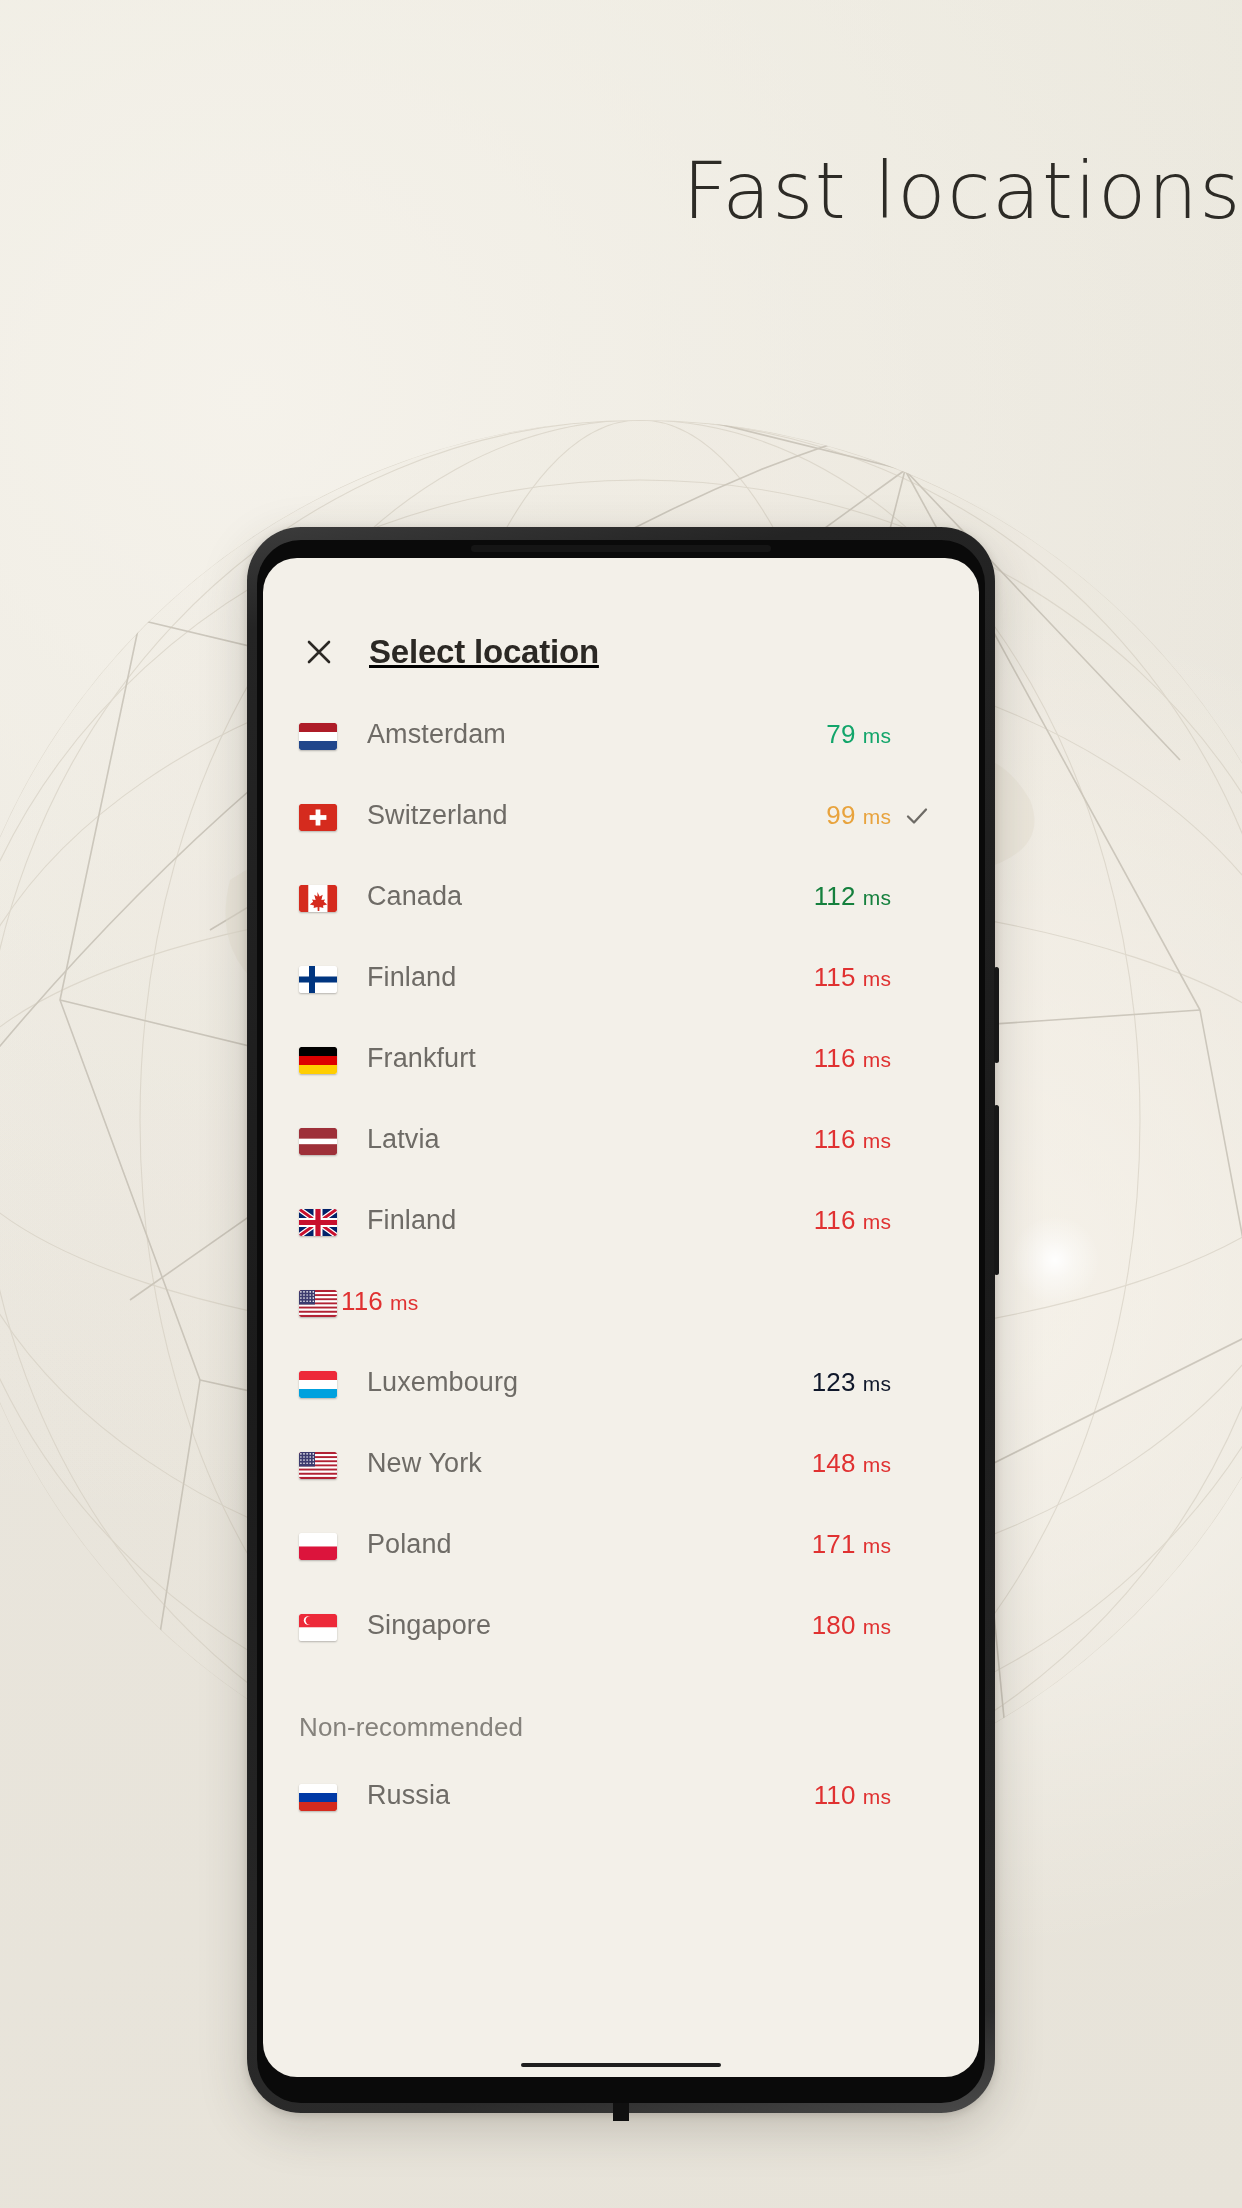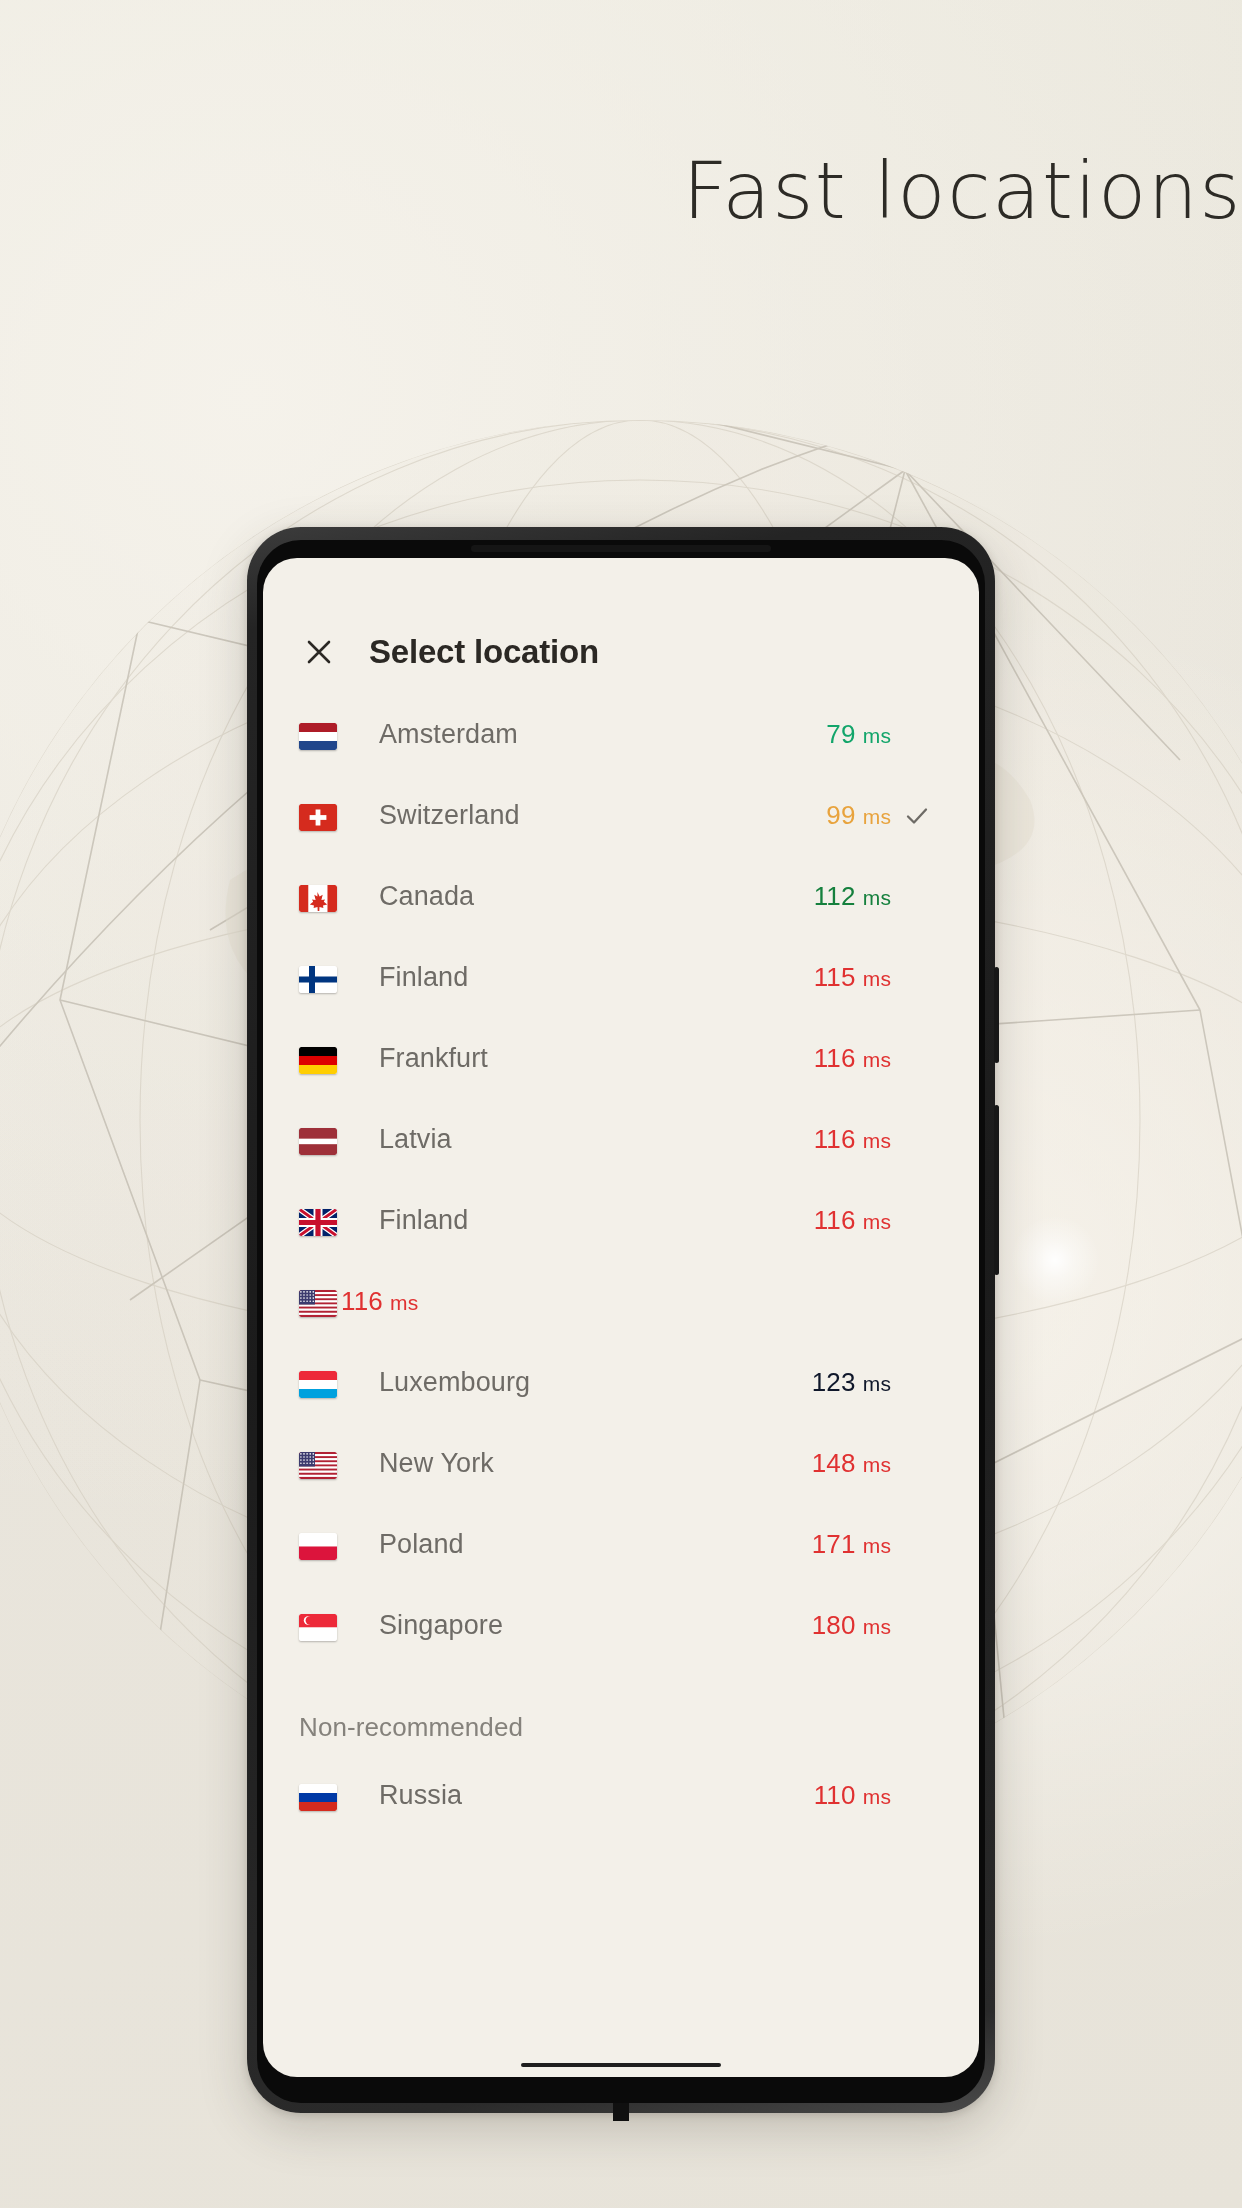--- a/index.html
+++ b/index.html
@@ -110,20 +110,21 @@
     transform:translateX(-50%);
     width:16px; height:18px;
     background:#101010;
   }
 
   
   .app-header {
     display:flex;
     align-items:center;
     padding:74px 0 0 36px;
+    text-decoration:underline;
   }
   .close-icon {
     width:40px; height:40px;
     display:flex; align-items:center; justify-content:center;
     flex:0 0 auto;
     cursor:pointer;
   }
   .close-icon svg { display:block; }
   .header-title {
     margin-left:30px;
@@ -153,21 +154,21 @@
   .flag-img {
     display:inline-block;
     width:38px; height:27px;
     border-radius:2px;
     position:relative;
     overflow:hidden;
     box-shadow:0 1px 2px rgba(0,0,0,0.25);
     vertical-align:middle;
   }
   .loc-name {
-    margin-left:38px;
+    margin-left:26px;
     flex:1 1 auto;
     font-size:27px;
     color:#6e6b66;
     letter-spacing:0.1px;
   }
   .loc-ping {
     flex:0 0 auto;
     font-size:26px;
     font-weight:500;
     text-align:right;

